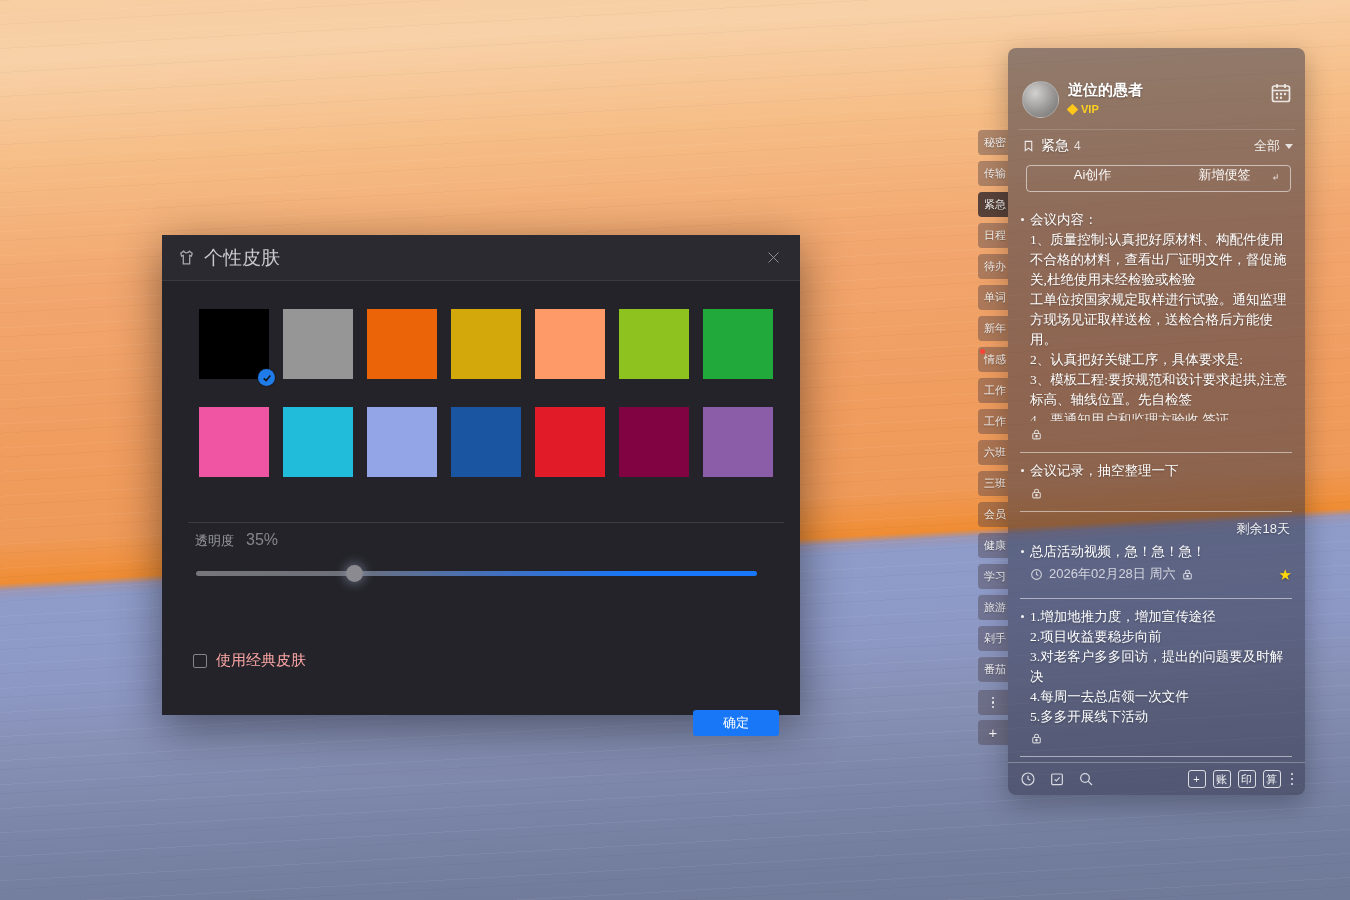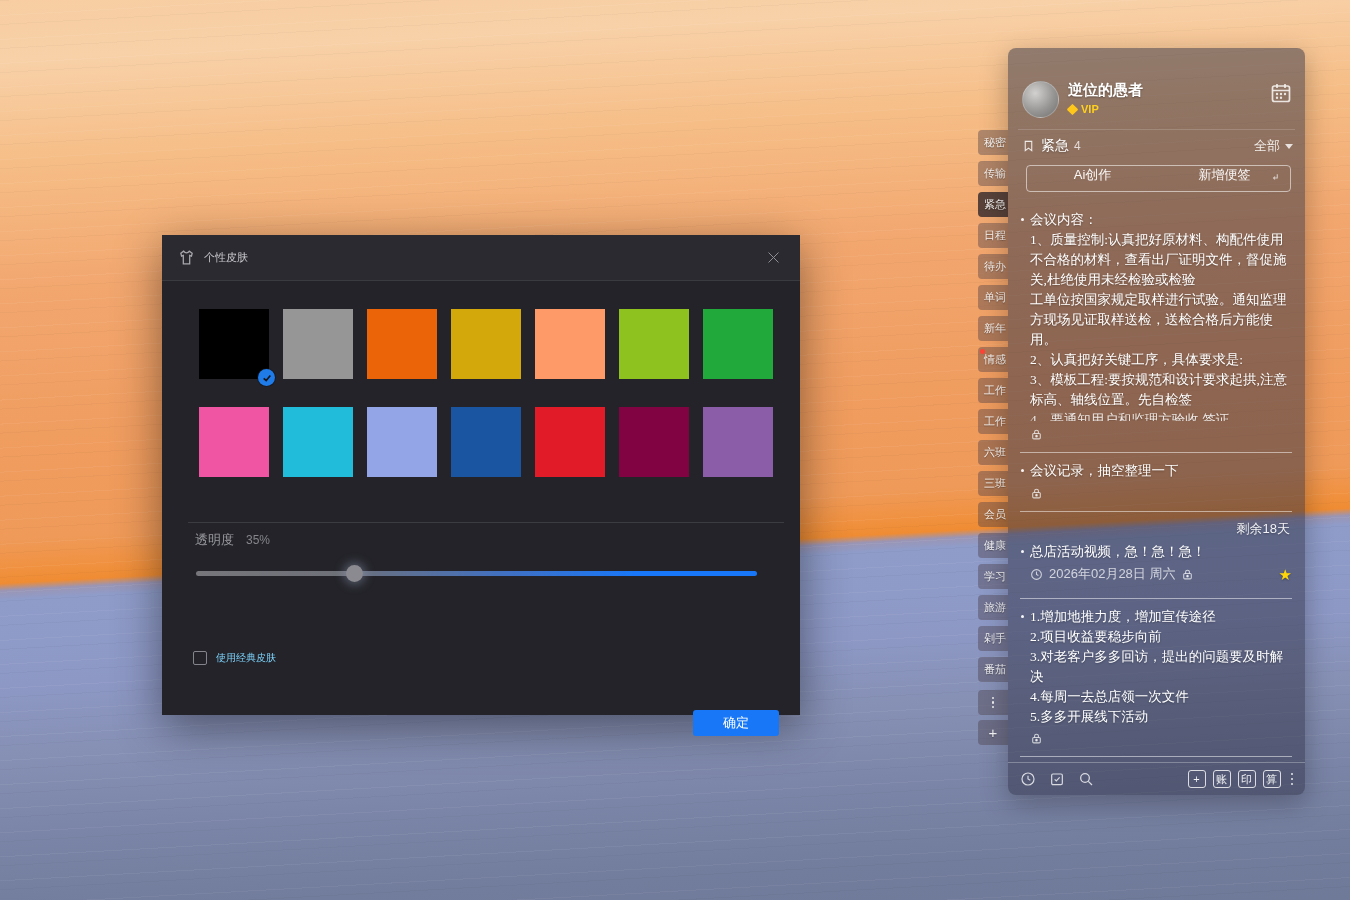--- a/index.html
+++ b/index.html
@@ -26,48 +26,48 @@
   }
   
   .dialog{
     position:absolute;left:162px;top:235px;width:638px;height:480px;
     background:#232329;box-shadow:0 12px 44px rgba(0,0,0,.45);
   }
   .dialog-titlebar{
     height:46px;background:#2a2a30;border-bottom:1px solid #3a3a41;
     display:flex;align-items:center;padding:0 14px 0 16px;box-sizing:border-box;
   }
-  .dialog-title{color:#c9c9ce;font-size:11px;margin-left:9px;}
+  .dialog-title{color:#c9c9ce;font-size:19px;margin-left:9px;}
   .icon-shirt{width:17px;height:17px;color:#a7a7ad;flex:0 0 auto;}
   .dialog-close{margin-left:auto;width:26px;height:26px;display:flex;align-items:center;justify-content:center;color:#8e8e96;cursor:pointer;}
   .swatch-grid{
     position:absolute;left:37px;top:74px;
     display:grid;grid-template-columns:repeat(7,70px);gap:28px 14px;
   }
   .swatch{width:70px;height:70px;position:relative;cursor:pointer;}
   .check-badge{
     position:absolute;right:-6px;bottom:-7px;width:17px;height:17px;border-radius:50%;
     background:#1e7be8;display:flex;align-items:center;justify-content:center;
     box-shadow:0 0 0 1px rgba(20,20,26,.6);
   }
   .check-badge svg{width:10px;height:10px;color:#15151b;}
   .dlg-divider{position:absolute;left:26px;right:16px;top:287px;border-top:1px solid #3b3b42;}
   .transp-row{position:absolute;left:33px;top:296px;display:flex;align-items:baseline;gap:12px;}
   .transp-label{font-size:13px;color:#9a9aa1;}
-  .transp-value{font-size:12px;color:#85858c;}
+  .transp-value{font-size:16px;color:#85858c;}
   .slider{position:absolute;left:34px;top:336px;width:561px;height:5px;border-radius:3px;cursor:pointer;
     background:linear-gradient(90deg,#76767b 0px,#6e7078 150px,#4070c2 310px,#1877f8 440px,#1877f8 100%);
   }
   .slider-thumb{
     position:absolute;left:150px;top:-6px;width:17px;height:17px;border-radius:50%;
     background:#8a8a90;box-shadow:0 0 10px 3px rgba(150,160,185,.40);cursor:grab;
   }
   .checkbox-row{position:absolute;left:31px;top:416px;display:flex;align-items:center;gap:9px;cursor:pointer;}
   .checkbox{width:14px;height:14px;border:1.5px solid #84848c;border-radius:2px;box-sizing:border-box;}
-  .checkbox-label{font-size:10px;color:#7dd3fc;}
+  .checkbox-label{font-size:15px;color:#fca5a5;}
   .confirm-btn{
     position:absolute;left:531px;top:443px;width:86px;height:26px;border-radius:3px;
     color:#fff;font-size:13px;display:flex;align-items:center;justify-content:center;cursor:pointer;
   }
   
   .panel{
     position:absolute;left:1008px;top:48px;width:297px;height:747px;border-radius:8px;
     background:rgba(44,46,66,.50);box-shadow:0 8px 28px rgba(0,0,0,.28);
   }
   .panel-titlebar{

